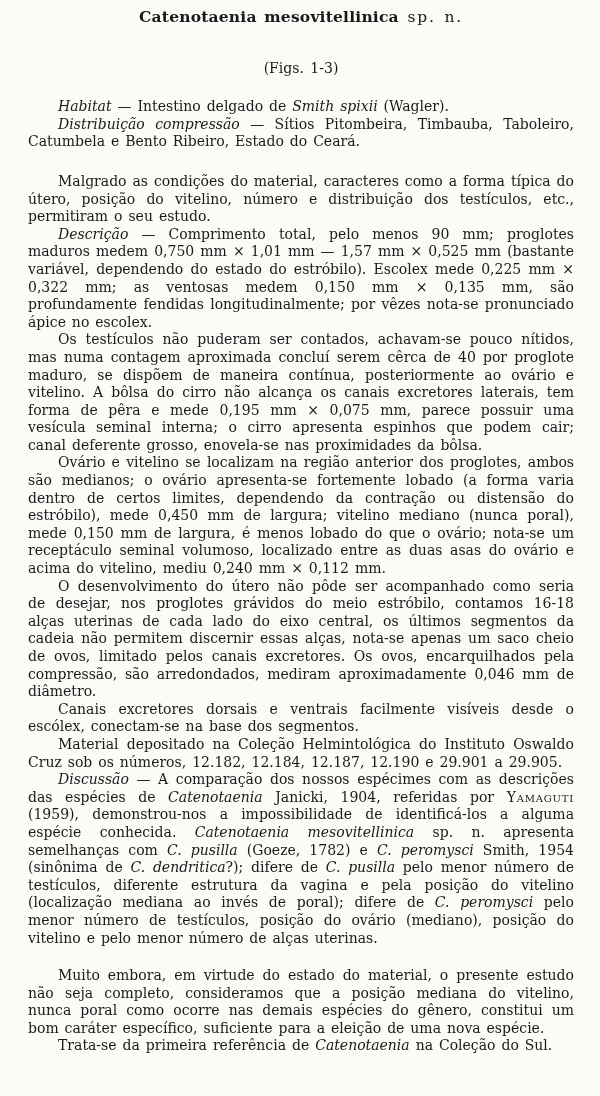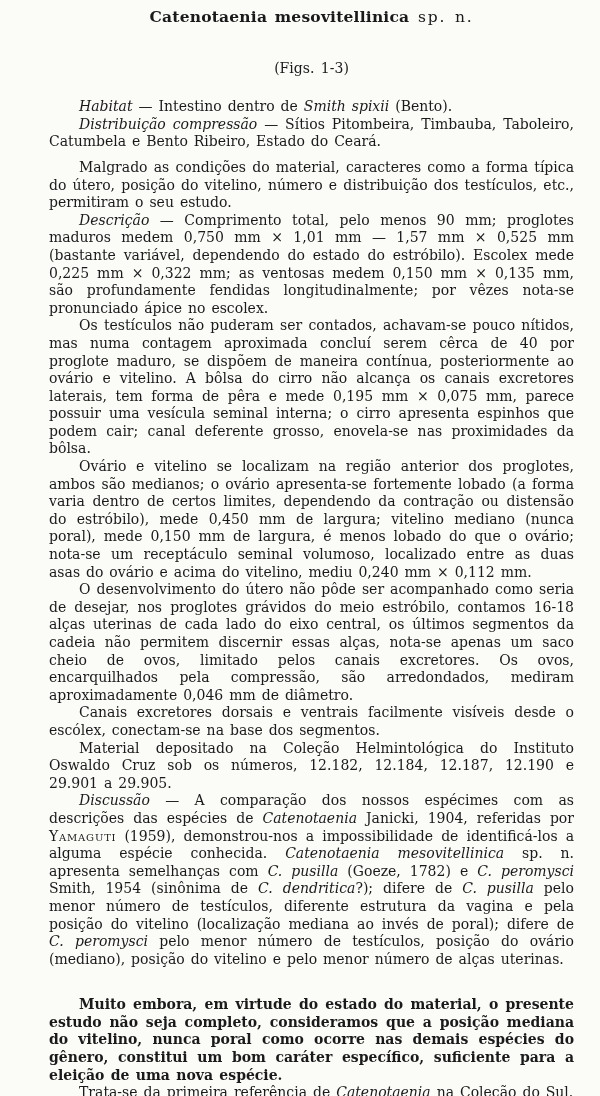--- a/index.html
+++ b/index.html
@@ -11,21 +11,21 @@
     height: 1096px;
     overflow: hidden;
     background: #fbfbf8;
     color: #1a1a1a;
     font-family: "DejaVu Serif", "Liberation Serif", serif;
   }
   .page {
     box-sizing: border-box;
     width: 600px;
     height: 1096px;
-    padding: 6px 26px 10px 49px;
+    padding: 6px 26px 10px 28px;
   }
   .blk {
     margin: 0;
     font-size: 14px;
     line-height: 17.6px;
     text-align: justify;
     text-indent: 30px;
     word-spacing: 1.5px;
   }
   .blk.title {
@@ -51,26 +51,26 @@
   .seg-sc { font-variant: small-caps; letter-spacing: 0.8px; }
   .seg-sp { font-weight: 400; letter-spacing: 1.8px; }
 </style>
 </head>
 <body style="background: rgb(251, 251, 248); color: rgb(26, 26, 26);">
 
 <div class="page">
   <div id="blocks">
       <p class="blk title"><span class="seg-b">Catenotaenia mesovitellinica</span><span class="seg-sp"> sp. n.</span></p>
       <p class="blk center"><span>(Figs. 1-3)</span></p>
-      <p class="blk para front-first"><span class="seg-i">Habitat</span><span> — Intestino dentro de </span><span class="seg-i">Smith spixii</span><span> (Bento).</span></p>
+      <p class="blk para front-first"><span class="seg-i">Habitat</span><span> — Intestino delgado de </span><span class="seg-i">Smith spixii</span><span> (Wagler).</span></p>
       <p class="blk para"><span class="seg-i">Distribuição compressão</span><span> — Sítios Pitombeira, Timbauba, Taboleiro, Catumbela e Bento Ribeiro, Estado do Ceará.</span></p>
-      <p class="blk para" style="margin-top: 8px;"><span>Malgrado as condições do material, caracteres como a forma típica do útero, posição do vitelino, número e distribuição dos testículos, etc., permitiram o seu estudo.</span></p>
+      <p class="blk para" style="margin-top: 22px;"><span>Malgrado as condições do material, caracteres como a forma típica do útero, posição do vitelino, número e distribuição dos testículos, etc., permitiram o seu estudo.</span></p>
       <p class="blk para"><span class="seg-i">Descrição</span><span> — Comprimento total, pelo menos 90 mm; proglotes maduros medem 0,750 mm × 1,01 mm — 1,57 mm × 0,525 mm (bastante variável, dependendo do estado do estróbilo). Escolex mede 0,225 mm × 0,322 mm; as ventosas medem 0,150 mm × 0,135 mm, são profundamente fendidas longitudinalmente; por vêzes nota-se pronunciado ápice no escolex.</span></p>
       <p class="blk para"><span>Os testículos não puderam ser contados, achavam-se pouco nítidos, mas numa contagem aproximada concluí serem cêrca de 40 por proglote maduro, se dispõem de maneira contínua, posteriormente ao ovário e vitelino. A bôlsa do cirro não alcança os canais excretores laterais, tem forma de pêra e mede 0,195 mm × 0,075 mm, parece possuir uma vesícula seminal interna; o cirro apresenta espinhos que podem cair; canal deferente grosso, enovela-se nas proximidades da bôlsa.</span></p>
       <p class="blk para"><span>Ovário e vitelino se localizam na região anterior dos proglotes, ambos são medianos; o ovário apresenta-se fortemente lobado (a forma varia dentro de certos limites, dependendo da contração ou distensão do estróbilo), mede 0,450 mm de largura; vitelino mediano (nunca poral), mede 0,150 mm de largura, é menos lobado do que o ovário; nota-se um receptáculo seminal volumoso, localizado entre as duas asas do ovário e acima do vitelino, mediu 0,240 mm × 0,112 mm.</span></p>
       <p class="blk para"><span>O desenvolvimento do útero não pôde ser acompanhado como seria de desejar, nos proglotes grávidos do meio estróbilo, contamos 16-18 alças uterinas de cada lado do eixo central, os últimos segmentos da cadeia não permitem discernir essas alças, nota-se apenas um saco cheio de ovos, limitado pelos canais excretores. Os ovos, encarquilhados pela compressão, são arredondados, mediram aproximadamente 0,046 mm de diâmetro.</span></p>
       <p class="blk para"><span>Canais excretores dorsais e ventrais facilmente visíveis desde o escólex, conectam-se na base dos segmentos.</span></p>
       <p class="blk para"><span>Material depositado na Coleção Helmintológica do Instituto Oswaldo Cruz sob os números, 12.182, 12.184, 12.187, 12.190 e 29.901 a 29.905.</span></p>
       <p class="blk para"><span class="seg-i">Discussão</span><span> — A comparação dos nossos espécimes com as descrições das espécies de </span><span class="seg-i">Catenotaenia</span><span> Janicki, 1904, referidas por </span><span class="seg-sc">Yamaguti</span><span> (1959), demonstrou-nos a impossibilidade de identificá-los a alguma espécie conhecida. </span><span class="seg-i">Catenotaenia mesovitellinica</span><span> sp. n. apresenta semelhanças com </span><span class="seg-i">C. pusilla</span><span> (Goeze, 1782) e </span><span class="seg-i">C. peromysci</span><span> Smith, 1954 (sinônima de </span><span class="seg-i">C. dendritica</span><span>?); difere de </span><span class="seg-i">C. pusilla</span><span> pelo menor número de testículos, diferente estrutura da vagina e pela posição do vitelino (localização mediana ao invés de poral); difere de </span><span class="seg-i">C. peromysci</span><span> pelo menor número de testículos, posição do ovário (mediano), posição do vitelino e pelo menor número de alças uterinas.</span></p>
-      <p class="blk para" style="margin-top: 28px; font-weight: bold;"><span>Muito embora, em virtude do estado do material, o presente estudo não seja completo, consideramos que a posição mediana do vitelino, nunca poral como ocorre nas demais espécies do gênero, constitui um bom caráter específico, suficiente para a eleição de uma nova espécie.</span></p>
+      <p class="blk para" style="margin-top: 20px;"><span>Muito embora, em virtude do estado do material, o presente estudo não seja completo, consideramos que a posição mediana do vitelino, nunca poral como ocorre nas demais espécies do gênero, constitui um bom caráter específico, suficiente para a eleição de uma nova espécie.</span></p>
       <p class="blk para"><span>Trata-se da primeira referência de </span><span class="seg-i">Catenotaenia</span><span> na Coleção do Sul.</span></p>
     </div>
 </div>
 
 </body></html>

